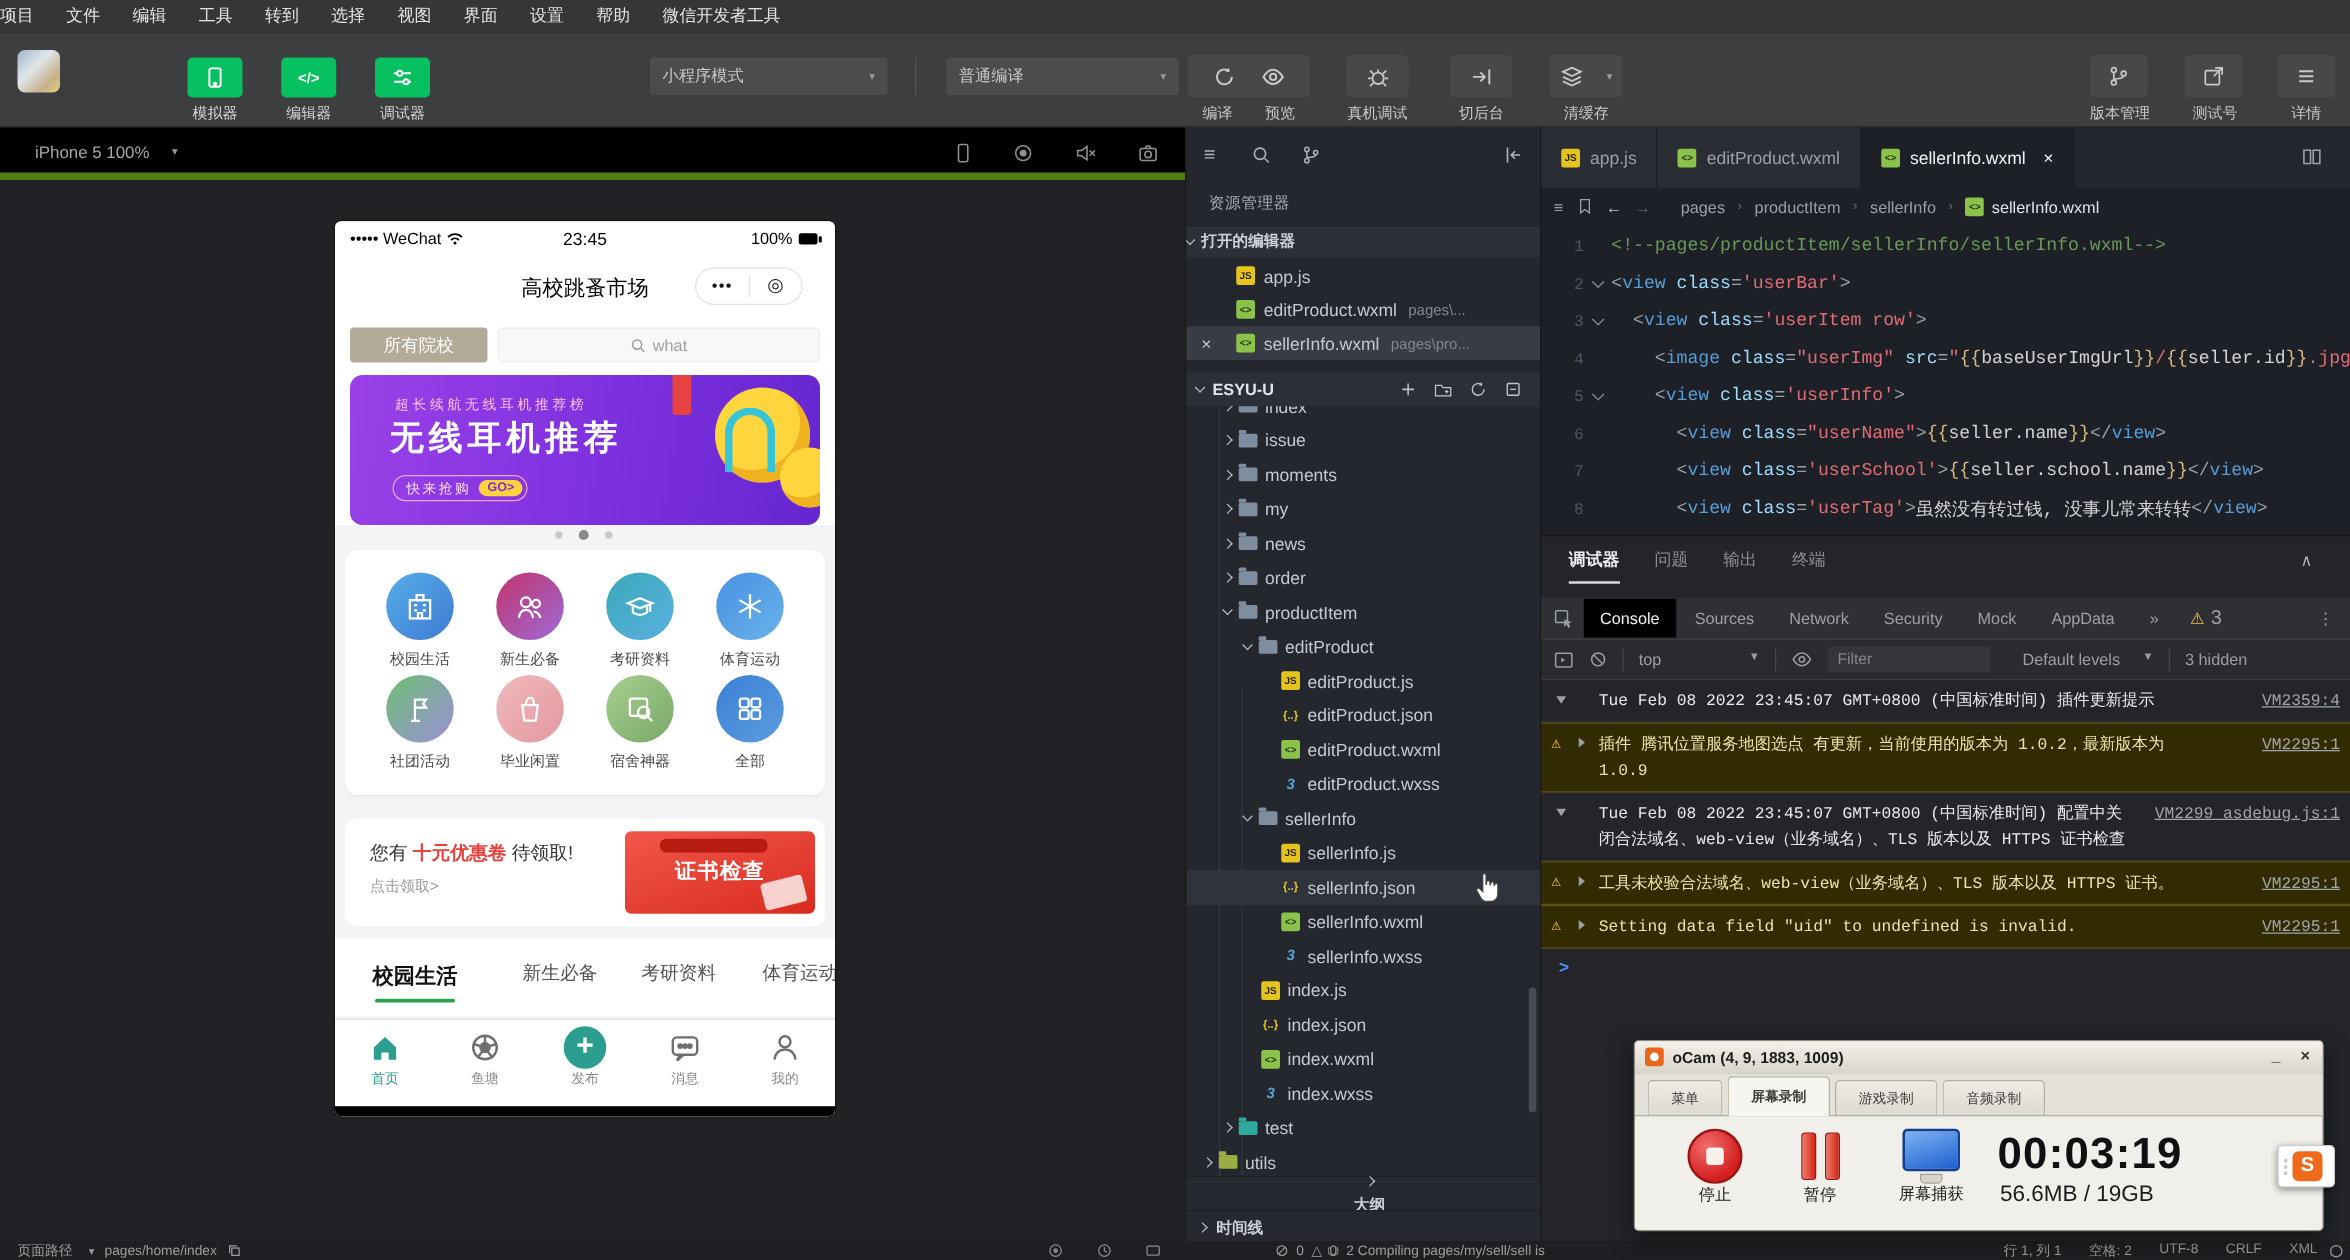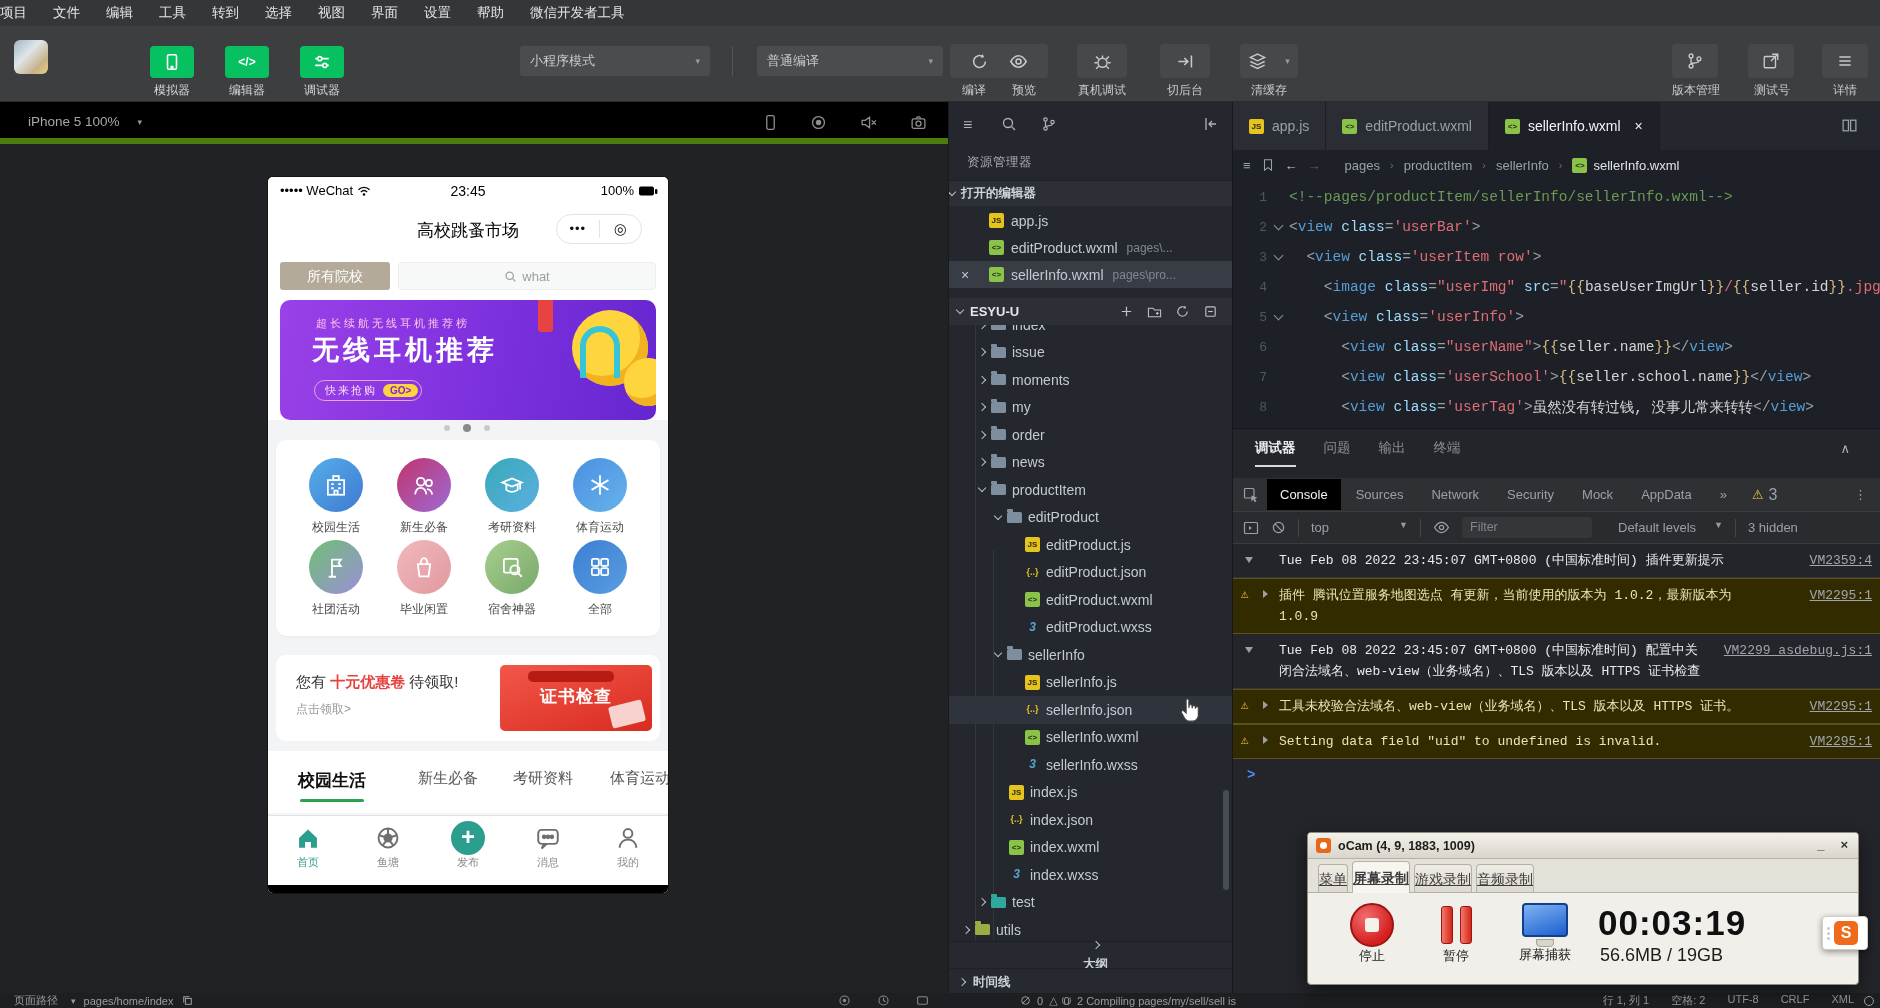--- a/index.html
+++ b/index.html
@@ -154,21 +154,21 @@
   #sb-right{position:absolute;right:26px;display:flex;gap:22px;}
   #sb-circ{position:absolute;right:6px;width:10px;height:10px;border:1.2px solid #9d9d9d;border-radius:50%;}
   
   #ocam{position:absolute;left:1307px;top:832px;width:552px;height:153px;background:#f1efe9;border:1px solid #8e8a7e;border-radius:4px;box-shadow:0 6px 18px rgba(0,0,0,.5);z-index:20;}
   #oc-title{position:absolute;left:0;top:0;width:100%;height:26px;background:linear-gradient(#f4f1eb,#d9d5cb);border-bottom:1px solid #b5b1a5;border-radius:3px 3px 0 0;display:flex;align-items:center;gap:7px;padding-left:8px;}
   #oc-logo{width:15px;height:15px;border-radius:3px;background:#e8671b;position:relative;}
   #oc-logo::after{content:"";position:absolute;left:4px;top:4px;width:7px;height:7px;border-radius:50%;background:#fff;}
   #oc-name{font-size:12.5px;font-weight:bold;color:#1c1c1c;}
   #oc-ctl{position:absolute;right:10px;top:4px;display:flex;gap:16px;color:#333;font-size:13px;font-weight:bold;}
   #oc-tabs{position:absolute;left:0;top:26px;width:100%;height:34px;background:#e4e1d8;border-bottom:1px solid #b5b1a5;display:flex;align-items:flex-end;padding-left:10px;gap:4px;}
-  .octab{height:28px;padding:0 0;line-height:28px;font-size:14px;color:#3c3c3c;background:linear-gradient(#efece5,#ddd9cf);border:1px solid #b5b1a5;border-bottom:none;border-radius:4px 4px 0 0;text-decoration:underline;}
+  .octab{height:28px;padding:0 18px;line-height:28px;font-size:11px;color:#3c3c3c;background:linear-gradient(#efece5,#ddd9cf);border:1px solid #b5b1a5;border-bottom:none;border-radius:4px 4px 0 0;}
   .octab.on{background:#f7f5f0;height:32px;line-height:32px;font-weight:bold;position:relative;top:1px;}
   #oc-body{position:absolute;left:0;top:60px;width:100%;height:92px;}
   .ocbtn{position:absolute;text-align:center;color:#1a1a1a;font-size:13px;}
   .oc-stop{width:44px;height:44px;border-radius:50%;background:radial-gradient(circle at 35% 30%,#f26d6d,#d41f1f 70%);border:2px solid #9e1414;margin:0 auto;position:relative;}
   .oc-stop::after{content:"";position:absolute;left:13px;top:13px;width:14px;height:14px;background:#f5f2ec;border-radius:3px;}
   .oc-pause{display:flex;gap:7px;justify-content:center;height:44px;align-items:center;}
   .oc-pause i{width:12px;height:38px;border-radius:3px;background:linear-gradient(90deg,#f07a6a,#d42616);border:1px solid #9e1414;}
   .oc-mon{width:46px;height:34px;border-radius:4px;background:linear-gradient(160deg,#7db4f2,#1d5ecf);border:2px solid #123f8e;margin:0 auto;position:relative;}
   .oc-mon::after{content:"";position:absolute;left:12px;top:34px;width:16px;height:6px;background:#d8d5cc;border:1px solid #a6a296;border-radius:0 0 4px 4px;}
   #oc-time{position:absolute;left:290px;top:10px;font-size:35px;font-weight:bold;color:#101010;letter-spacing:1px;}
@@ -638,26 +638,26 @@
         <span>moments</span>
       </div>
       <div class="trow" style="padding-left: 30px;">
         <span class="ar r"></span>
         <span class="fold"></span>
         <span>my</span>
       </div>
       <div class="trow" style="padding-left: 30px;">
         <span class="ar r"></span>
         <span class="fold"></span>
-        <span>order</span>
+        <span>news</span>
       </div>
       <div class="trow" style="padding-left: 30px;">
         <span class="ar r"></span>
         <span class="fold"></span>
-        <span>news</span>
+        <span>order</span>
       </div>
       <div class="trow" style="padding-left: 30px;">
         <span class="ar d"></span>
         <span class="fold"></span>
         <span>productItem</span>
       </div>
       <div class="trow" style="padding-left: 46px;">
         <span class="ar d"></span>
         <span class="fold"></span>
         <span>editProduct</span>

